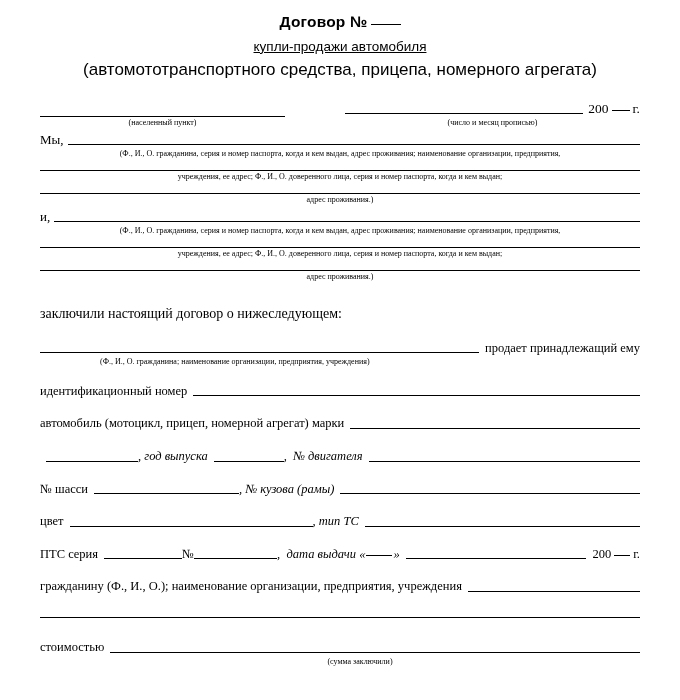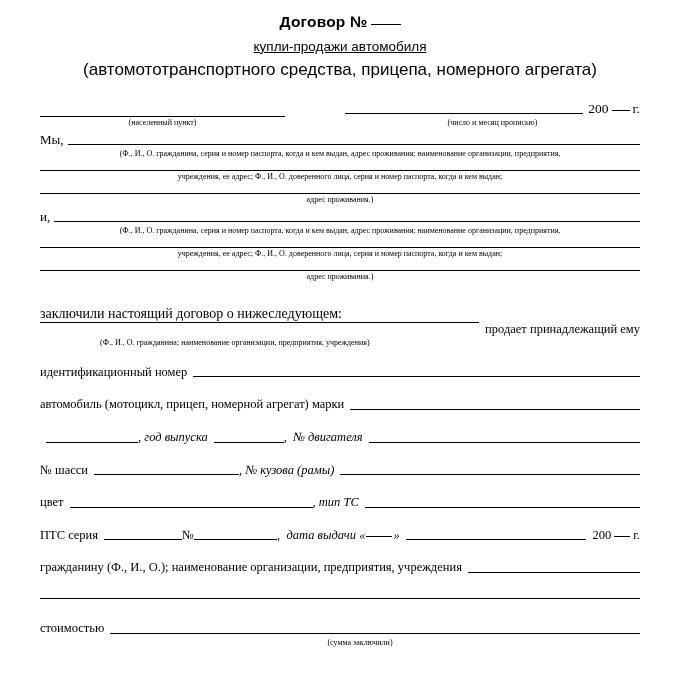--- a/index.html
+++ b/index.html
@@ -134,21 +134,22 @@
     height: 0;
   }
 
   
   .stmt {
     font-size: 14px;
     margin-top: 24px;
   }
   .seller-row {
     display: flex;
-    align-items: flex-start;
+    align-items: flex-end;
+    margin-top: 19px;
   }
   .seller-rule {
     flex: 1 1 auto;
     border-bottom: 1px solid #000;
     height: 0;
     margin-bottom: 3px;
   }
   .seller-tail {
     font-size: 12.5px;
     white-space: nowrap;

